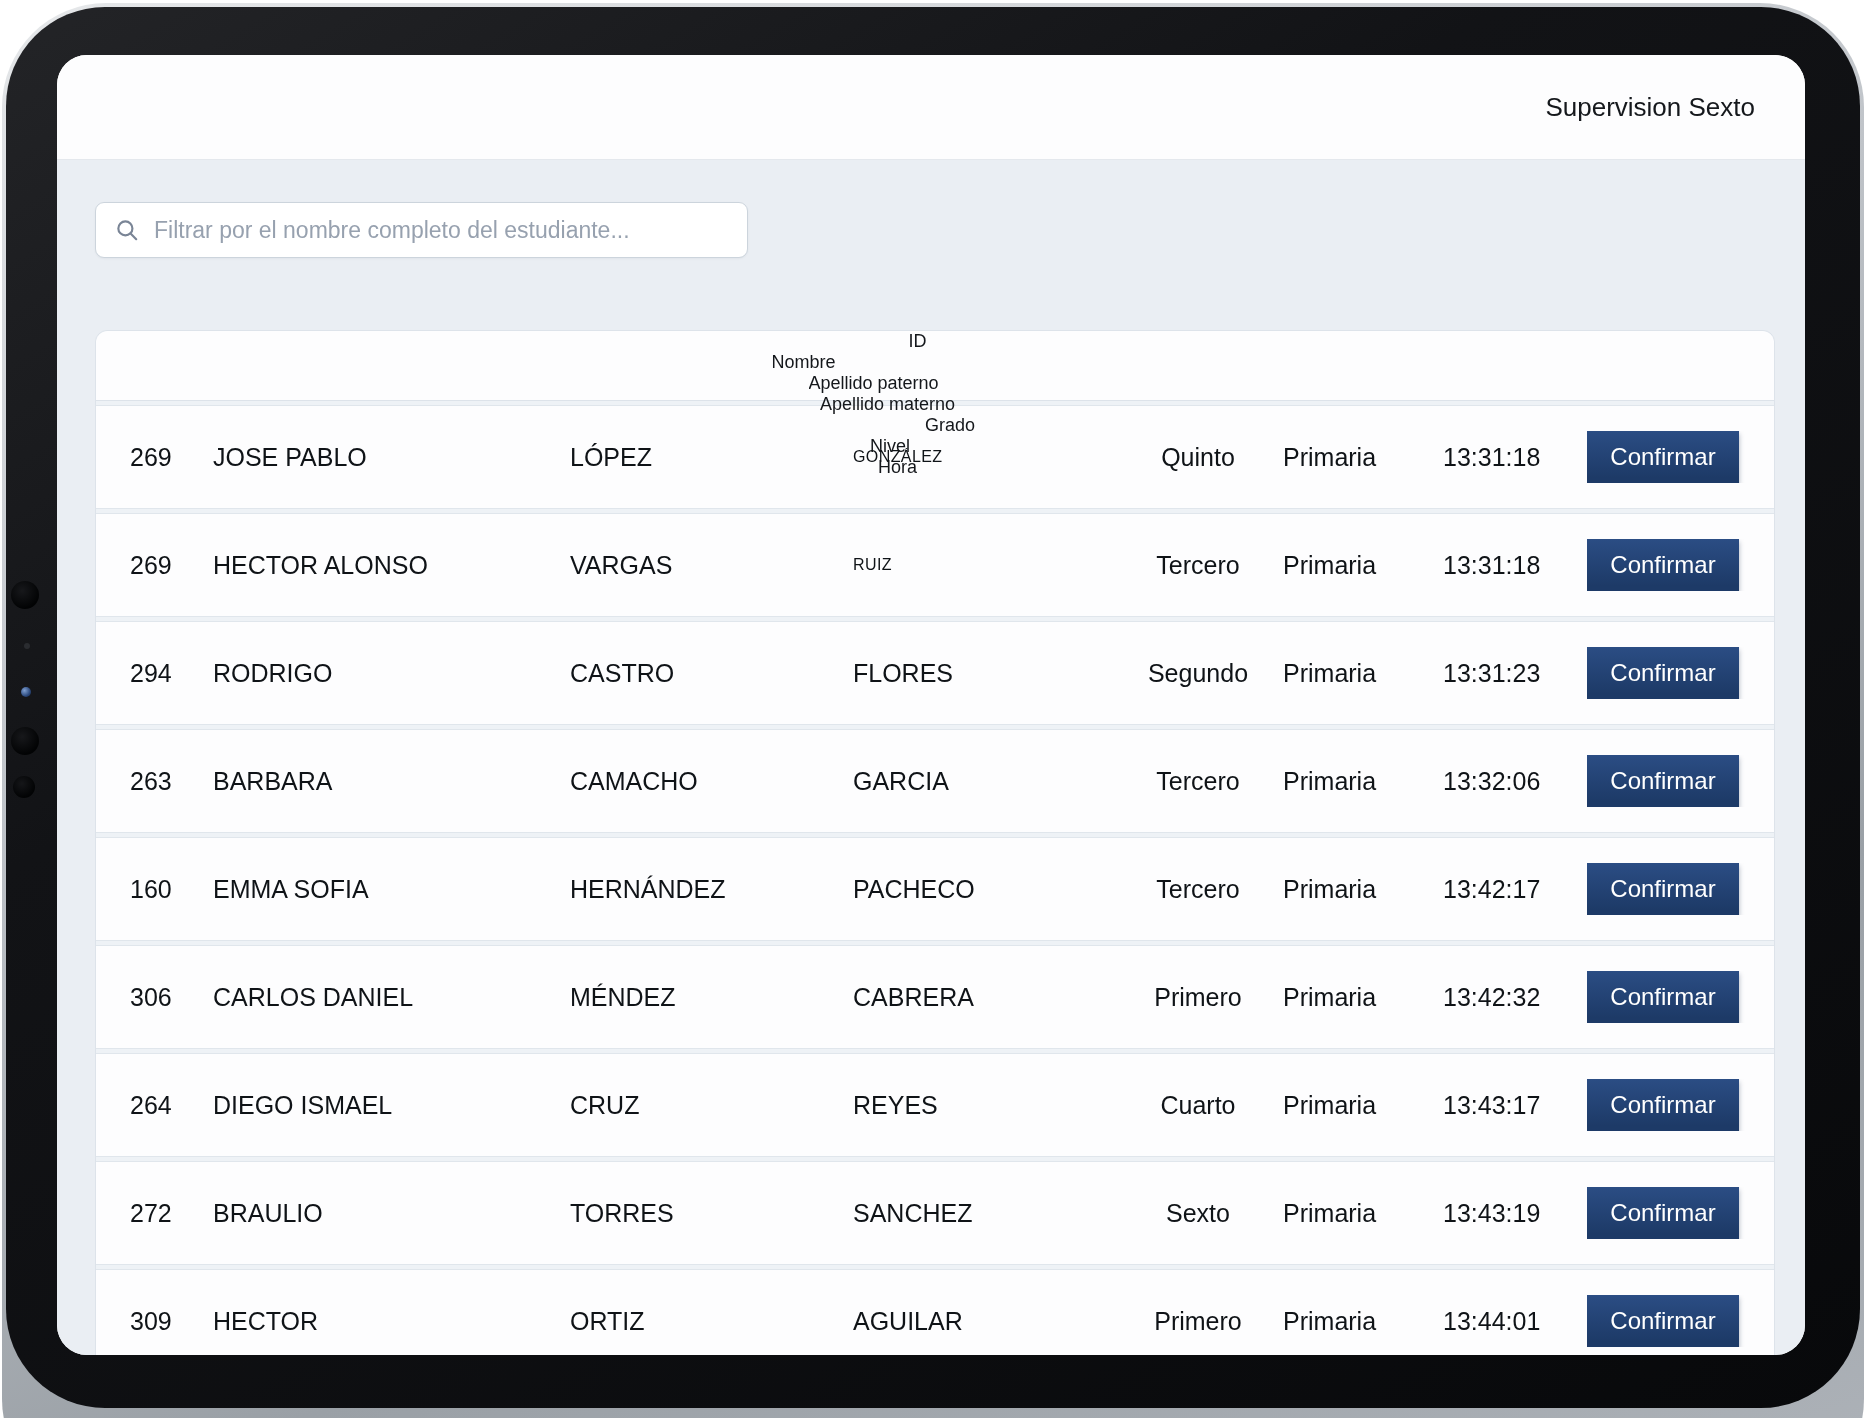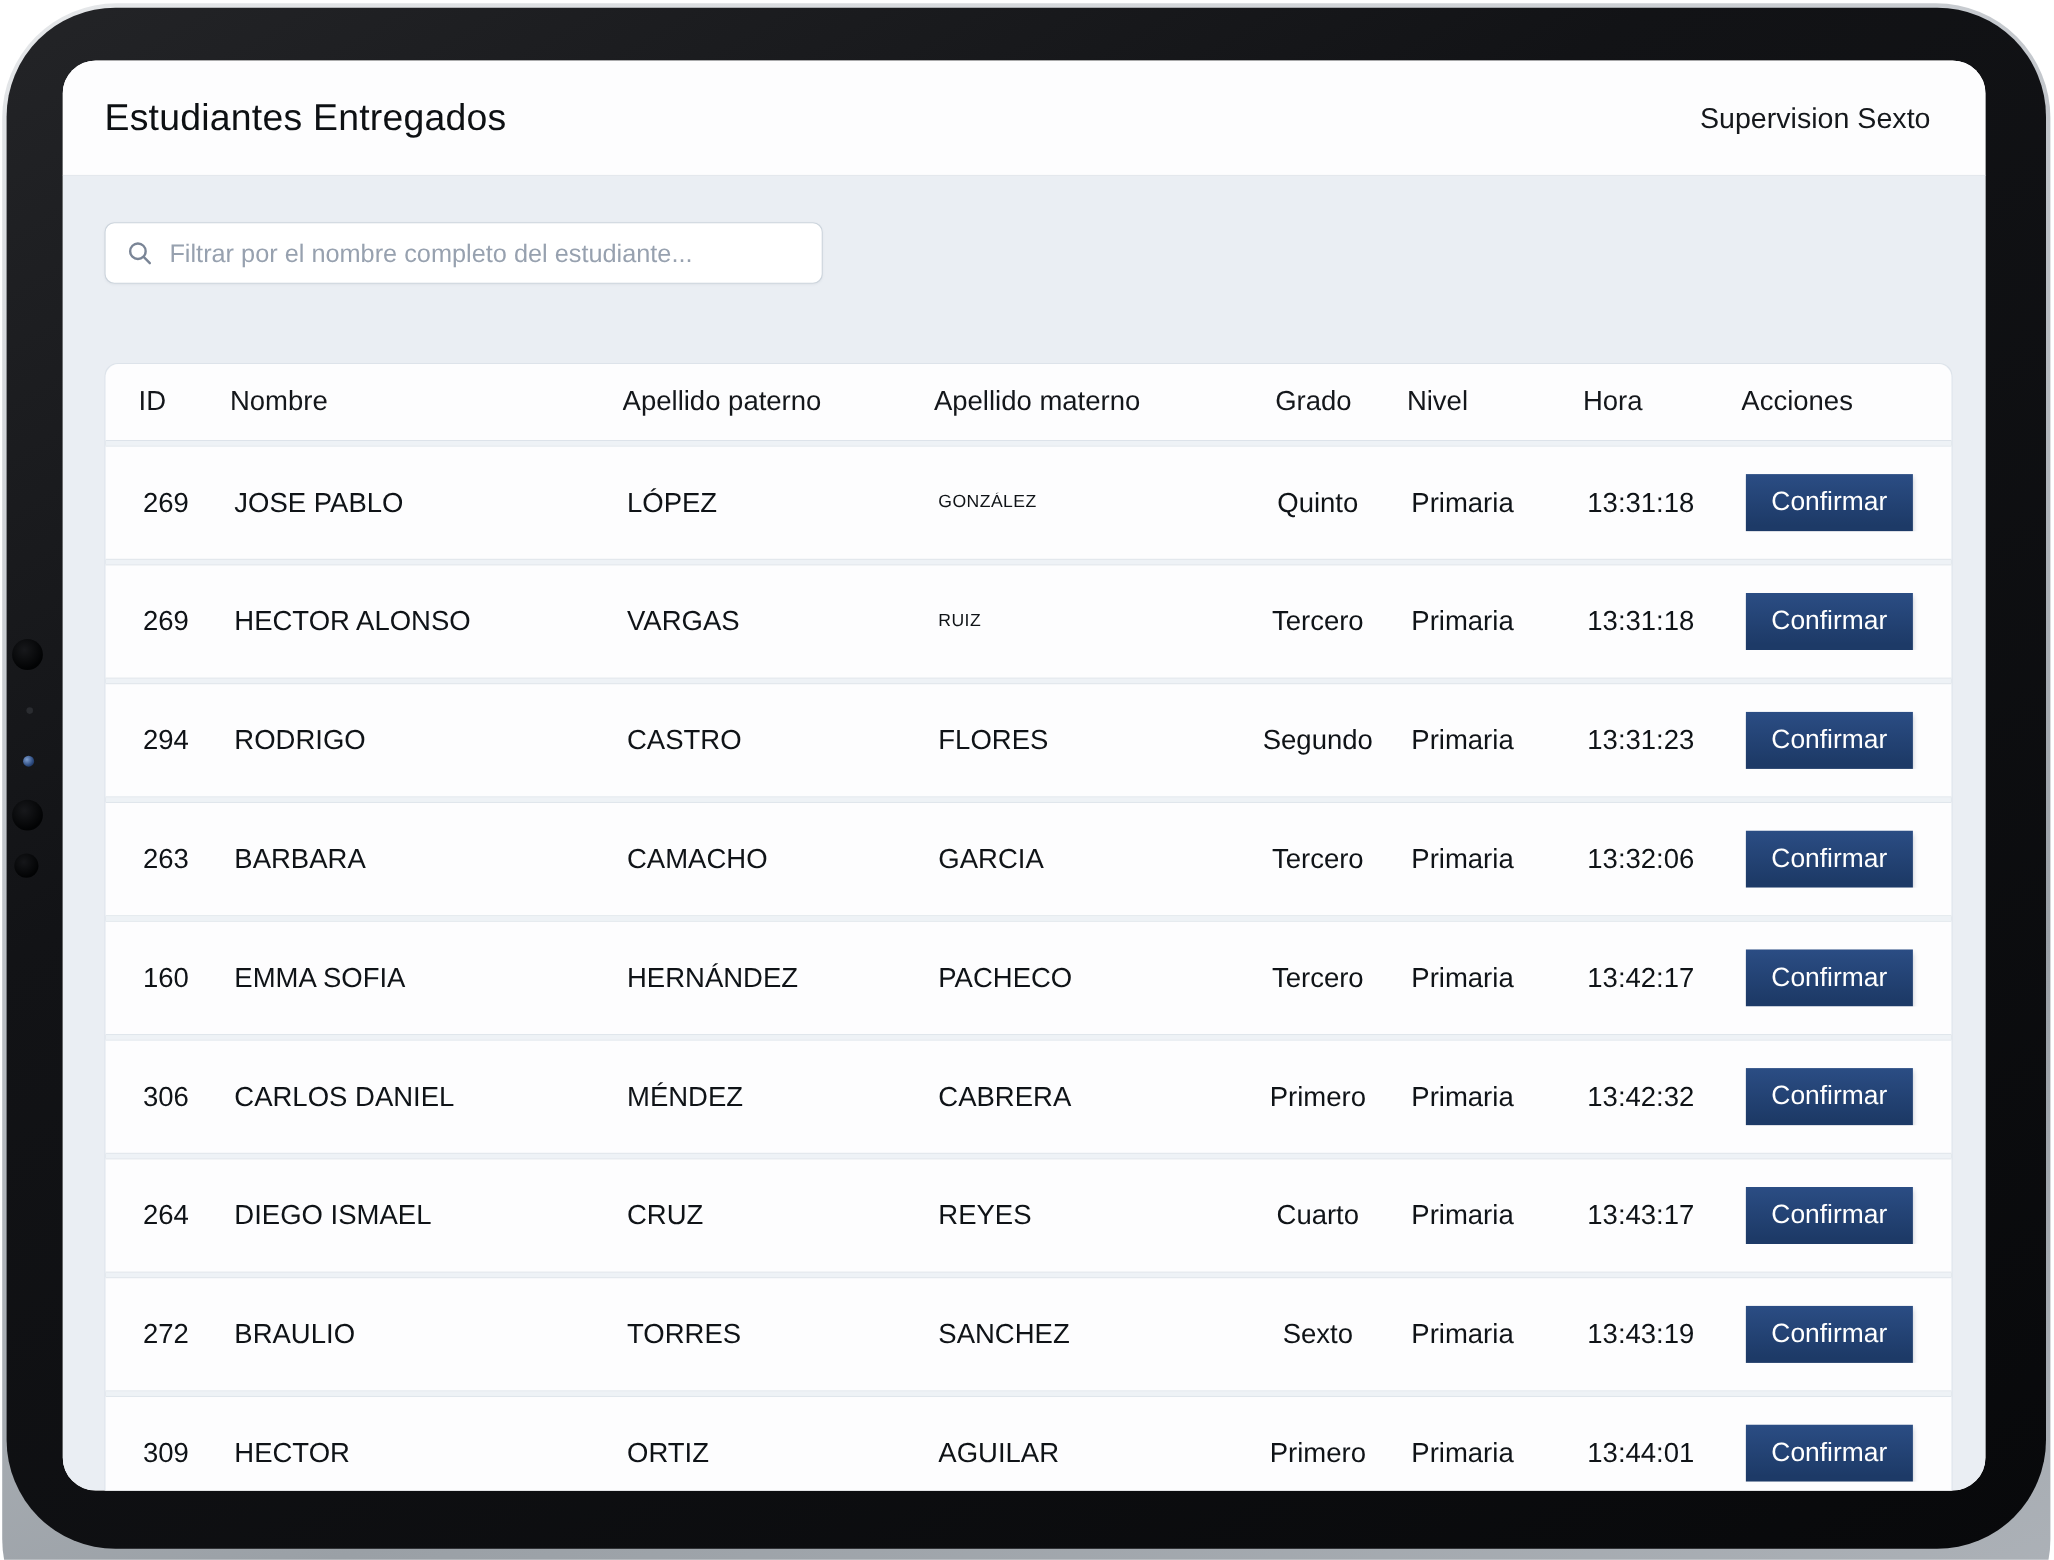--- a/index.html
+++ b/index.html
@@ -42,21 +42,21 @@
   .searchbox svg { flex:0 0 auto; }
   .searchbox input { flex:1; border:none; outline:none; background:transparent;
                      font-size:23px; color:#2e3540; font-family:inherit; }
   .searchbox input::placeholder { color:#97a1af; }
 
   
   .card { margin-top:72px; width:1680px; background:#eef2f6;
           border:1px solid #dde3ea; border-radius:12px 12px 0 0; }
   .thead { height:70px; background:#fdfdfe; display:flex; align-items:center;
            padding-left:30px; border-bottom:1px solid #dde3ea; border-radius:12px 12px 0 0;
-           font-size:25px; color:#14171b; }
+           font-size:18px; color:#14171b;flex-direction:column; }
   .row { height:104px; background:#fdfdfe; display:flex; align-items:center;
          padding-left:34px; margin-top:4px;
          border-top:1px solid #e0e6ec; border-bottom:1px solid #e0e6ec;
          font-size:25px; color:#0f1317; }
   .c { display:block; flex:0 0 auto; white-space:nowrap; overflow:hidden; }
   .c-id      { width:83px; }
   .c-nombre  { width:357px; }
   .c-paterno { width:283px; }
   .c-materno { width:260px; }
   .c-grado   { width:170px;text-align:center; }
@@ -78,21 +78,20 @@
     <div class="bezel">
       <div class="cam cam-big1"></div>
       <div class="cam cam-tiny"></div>
       <div class="cam cam-lens"></div>
       <div class="cam cam-big2"></div>
       <div class="cam cam-big3"></div>
 
       <div class="screen">
 
         <header class="topbar">
-          <h1 class="title">Estudiantes Entregados</h1>
           <div class="staff">Supervision Sexto</div>
         </header>
 
         <div class="main">
 
           <div class="searchbox">
             <svg width="26" height="26" viewBox="0 0 24 24" fill="none" stroke="#7a8596" stroke-width="2" stroke-linecap="round">
               <circle cx="10.5" cy="10.5" r="6.5"></circle>
               <line x1="15.3" y1="15.3" x2="20.5" y2="20.5"></line>
             </svg>

